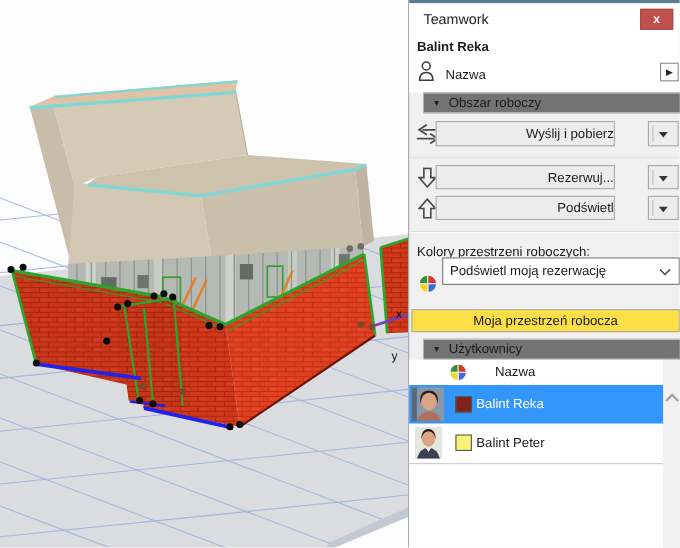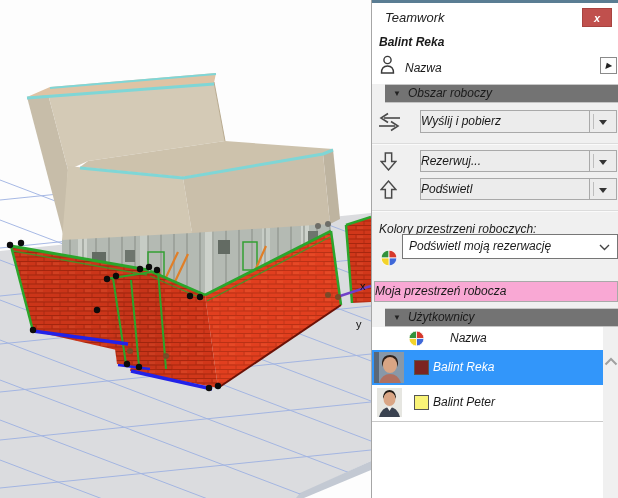--- a/index.html
+++ b/index.html
@@ -6,56 +6,56 @@
   body{width:618px;height:498px;position:relative;overflow:hidden;
        font-family:"Liberation Sans",sans-serif;background:#fff;}
   
   #viewport{position:absolute;left:0;top:0;width:371px;height:498px;background:#fdfdfd;}
   #viewport svg{display:block;}
   .axis-label{position:absolute;font-size:11px;color:#111;}
   #axis-x{left:360px;top:280px;}
   #axis-y{left:356px;top:318px;}
   
   #panel{position:absolute;left:371px;top:0;width:247px;height:498px;background:#f0f0f0;
-         border-left:1px solid #a6a6a6;box-sizing:border-box;font-size:12px;color:#1a1a1a;font-style:italic;}
+         border-left:1px solid #a6a6a6;box-sizing:border-box;font-size:12px;color:#1a1a1a;}
   #panel-topbar{position:absolute;left:0;top:0;width:100%;height:3px;background:#5a7d93;}
   #titlebar{position:absolute;left:0;top:3px;width:100%;height:81px;background:#fff;}
   #panel-title{position:absolute;left:13px;top:10px;font-size:13px;color:#222;}
   #close-btn{position:absolute;left:210px;top:8px;width:30px;height:19px;background:#c0504d;
              border:1px solid #a84340;color:#fff;font-size:11px;font-weight:bold;text-align:center;
              line-height:18px;box-sizing:border-box;cursor:default;}
   #current-user{position:absolute;left:7px;top:35px;font-weight:bold;}
   #person-icon{position:absolute;left:7px;top:55px;}
   #status-text{position:absolute;left:33px;top:61px;}
   #detail-btn{position:absolute;left:228px;top:57px;width:17px;height:17px;background:#fdfdfd;
               border:1px solid #8a8a8a;box-sizing:border-box;text-align:center;line-height:15px;
               font-size:8px;color:#222;}
   .section-hdr{position:absolute;left:13px;width:100%;height:19px;background:#737373;
                border-top:1px solid #c8c8c8;border-bottom:1px solid #c4c4c4;box-sizing:border-box;
                line-height:17px;}
   .section-hdr .tri{display:inline-block;margin:0 7px 0 8px;font-size:8px;color:#222;vertical-align:1px;}
   #hdr-workspace{top:84px;}
   #hdr-users{top:308px;}
   .cmd-icon{position:absolute;left:5px;}
-  .cmd-btn{position:absolute;left:48px;width:185px;height:23px;background:#ececec;
-           border:1px solid #a9a9a9;box-sizing:border-box;text-align:left;line-height:21px;font-size:12px;}
+  .cmd-btn{position:absolute;left:24px;width:163px;height:23px;background:#ececec;
+           border:1px solid #a9a9a9;box-sizing:border-box;text-align:right;line-height:21px;font-size:12px;}
   .dd-btn{position:absolute;left:217px;width:28px;height:23px;background:#ececec;
           border:1px solid #a9a9a9;box-sizing:border-box;}
   .dd-btn::after{content:"";position:absolute;left:9px;top:9px;border:4px solid transparent;
                  border-top:5px solid #333;}
   .dd-sep{position:absolute;left:3px;top:3px;bottom:3px;width:1px;background:#bdbdbd;}
   .hsep{position:absolute;left:0;width:247px;height:1px;background:#dcdcdc;border-bottom:1px solid #fafafa;}
   #colors-label{position:absolute;left:7px;top:222px;}
   #colorwheel-main{position:absolute;left:8px;top:249px;}
   #combo{position:absolute;left:30px;top:234px;width:216px;height:25px;background:#fff;
          border:1px solid #767676;box-sizing:border-box;line-height:23px;}
   #combo .val{margin-left:6px;}
   #combo svg{position:absolute;right:7px;top:9px;}
-  #my-ws-btn{position:absolute;left:2px;top:281px;width:244px;height:21px;background:#f9a8d4;
-             border:1px solid #a9a9a9;box-sizing:border-box;text-align:left;line-height:19px;}
+  #my-ws-btn{position:absolute;left:2px;top:281px;width:244px;height:21px;background:#fde047;
+             border:1px solid #a9a9a9;box-sizing:border-box;text-align:center;line-height:19px;}
   
   #users-table{position:absolute;left:0;top:327px;width:231px;height:171px;background:#fff;}
   #users-scroll{position:absolute;left:231px;top:327px;width:16px;height:171px;background:#f0f0f0;}
   #users-scroll svg{position:absolute;left:1px;top:30px;}
   .tbl-header{position:absolute;left:0;top:0;width:100%;height:23px;}
   .tbl-header .cw{position:absolute;left:36px;top:3px;}
   .tbl-header .hname{position:absolute;left:78px;top:4px;}
   .user-row{position:absolute;left:0;width:100%;height:35px;}
   .user-row.selected{background:#3296fa;color:#fff;}
   #row-0{top:23px;}

